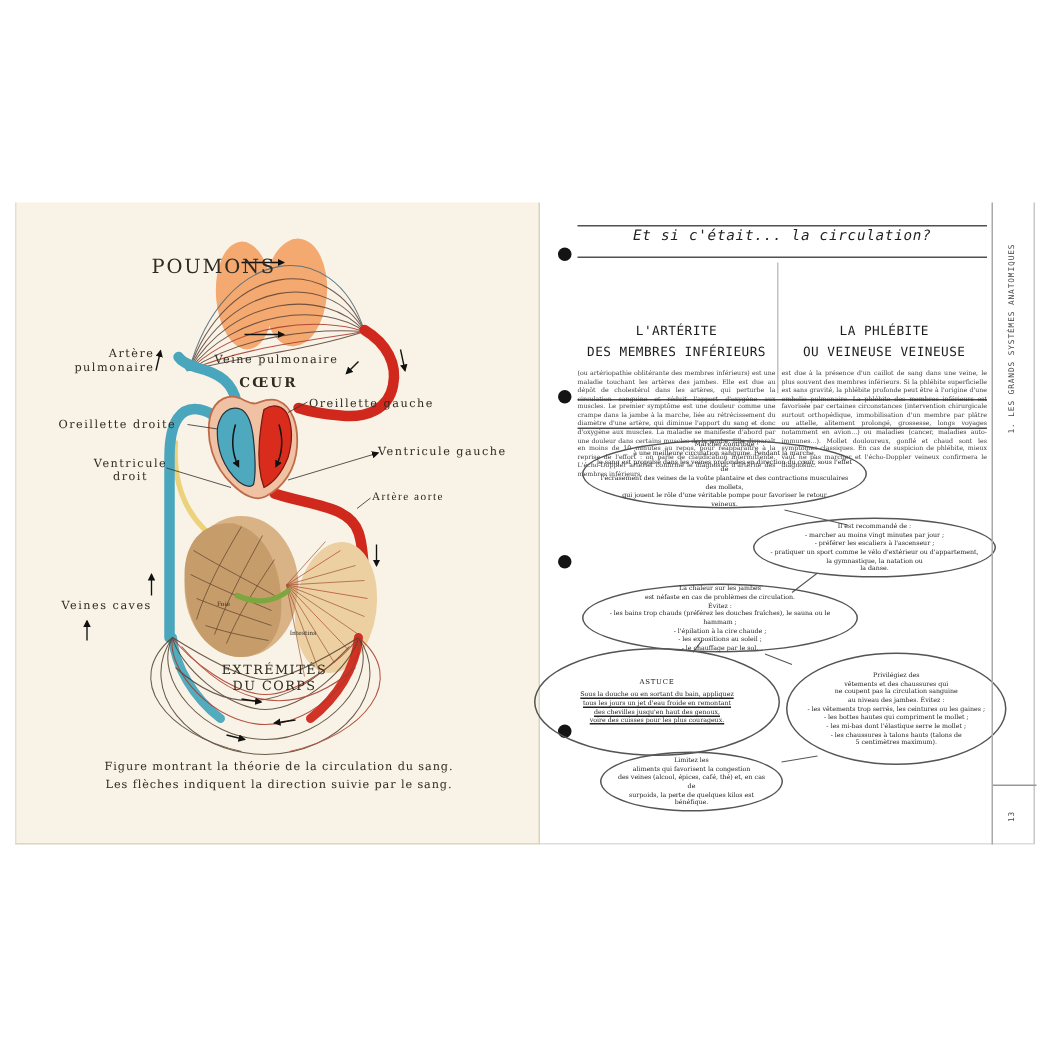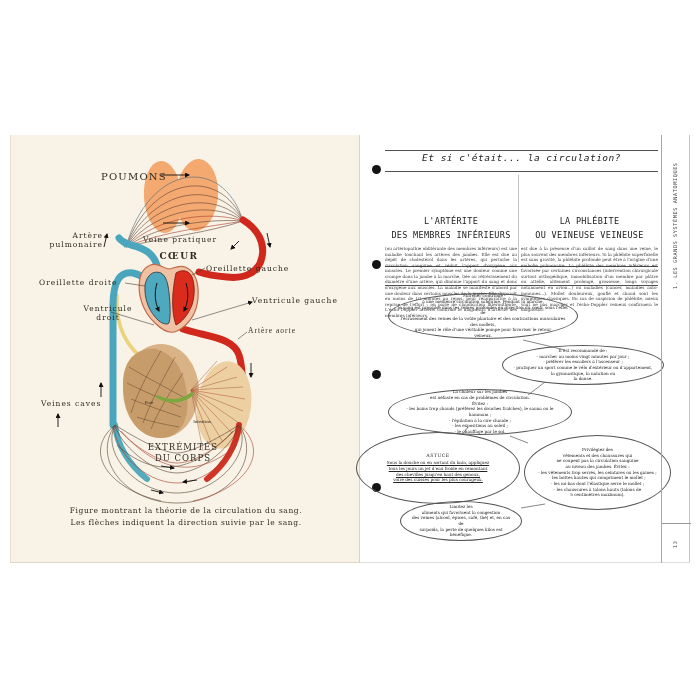--- a/index.html
+++ b/index.html
@@ -8,29 +8,29 @@
   .abs { position:absolute; }
   .canvas { position:relative; width:700px; height:700px; background:#fff; }
 
   
   .left-page { left:10px; top:135px; width:350px; height:428px;
     background:#f8f3e6; border-left:1px solid #e4dfce; border-bottom:1px solid #dcd6c4;
     border-right:1px solid #d9d3c0; }
   .left-page svg { position:absolute; left:0; top:0; }
   .dlabel { position:absolute; color:#2f2a22; font-size:7.5px; letter-spacing:1px;
     white-space:pre-line; line-height:1.25; }
-  .lbl-poumons { left:90px; top:36px; font-size:10px; letter-spacing:1.2px; }
+  .lbl-poumons { left:90px; top:36px; font-size:13px; letter-spacing:1.2px; }
   .lbl-art-pulm { left:28px; top:96px; width:64px; text-align:right; }
   .lbl-veine-pulm { left:132px; top:100px; }
   .lbl-coeur { left:138px; top:116px; width:60px; text-align:center; font-weight:bold;
     font-size:9px; letter-spacing:1.5px; }
   .lbl-or-g { left:195px; top:129px; }
   .lbl-or-d { left:28px; top:143px; }
   .lbl-ven-g { left:241px; top:161px; }
-  .lbl-ven-d { left:46px; top:169px; width:60px; text-align:center;margin-left:21px; }
+  .lbl-ven-d { left:46px; top:169px; width:60px; text-align:center; }
   .lbl-aorte { left:237px; top:191px;font-family:Liberation Serif, serif; }
   .lbl-caves { left:30px; top:264px; }
   .lbl-foie { left:127px; top:265px; width:22px; text-align:center; font-size:4px; letter-spacing:0; }
   .lbl-intestins { left:176px; top:284px; width:30px; text-align:center; font-size:4px; letter-spacing:0; }
   .lbl-extrem { left:118px; top:307px; width:108px; text-align:center; font-size:8.5px;
     letter-spacing:1px; line-height:1.3; }
   .caption { left:5px; top:370px; width:340px; text-align:center; font-size:7.5px;
     letter-spacing:.6px; line-height:1.65; color:#2f2a22; white-space:pre-line; }
 
   
@@ -180,21 +180,21 @@
         <path d="M93,112 L96,99" marker-end="url(#ah)"></path>
         <path d="M150,331 L163,333" marker-end="url(#ah)"></path>
         <path d="M186,345 L172,347" marker-end="url(#ah)"></path>
         <path d="M140,355 L152,358" marker-end="url(#ah)"></path>
       </g>
     </svg>
 
     <div class="dlabel lbl-poumons">POUMONS</div>
     <div class="dlabel lbl-art-pulm">Artère
 pulmonaire</div>
-    <div class="dlabel lbl-veine-pulm">Veine pratiquer</div>
+    <div class="dlabel lbl-veine-pulm">Veine pulmonaire</div>
     <div class="dlabel lbl-coeur">CŒUR</div>
     <div class="dlabel lbl-or-g">Oreillette gauche</div>
     <div class="dlabel lbl-or-d">Oreillette droite</div>
     <div class="dlabel lbl-ven-g">Ventricule gauche</div>
     <div class="dlabel lbl-ven-d">Ventricule
 droit</div>
     <div class="dlabel lbl-aorte">Artère aorte</div>
     <div class="dlabel lbl-caves">Veines caves</div>
     <div class="dlabel lbl-foie">Foie</div>
     <div class="dlabel lbl-intestins">Intestins</div>

